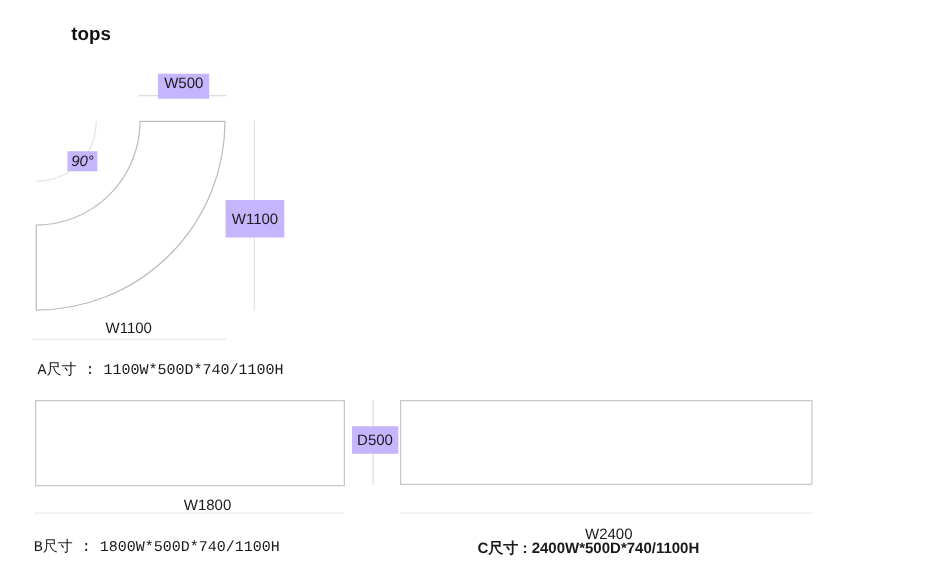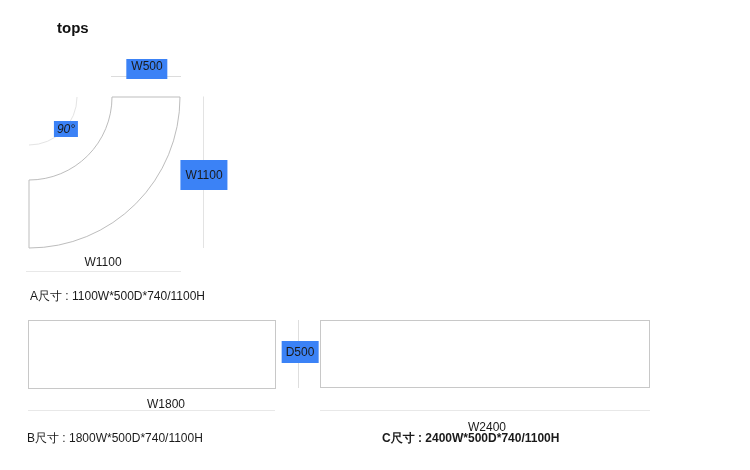--- a/index.html
+++ b/index.html
@@ -32,38 +32,38 @@
   .dim-label {
     position: absolute;
     font-size: 12px;
     line-height: 14px;
     color: #1a1a1a;
     white-space: nowrap;
     transform: translateX(-50%);
     text-align: center;
   }
   .dim-label.bg {
-    background: #3b82f6;
+    background: #c4b5fd;
   }
   .w500-label   { left: 147px; top: 59px;  padding: 0 5px 6px 5px; }
   .angle-label  { left: 66px;  top: 121px; padding: 1px 3px; font-style: italic; }
   .w1100-right-label { left: 204px; top: 160px; padding: 8px 5px; }
   .w1100-bottom-label { left: 103px; top: 255px; }
   .d500-label   { left: 300px; top: 341px; padding: 4px 4px; }
   .w1800-label  { left: 154px; top: 397px; margin-left: 12px; }
   .w2400-label  { left: 487px; top: 420px; }
   .caption {
     position: absolute;
     font-size: 12px;
     line-height: 15px;
     color: #1a1a1a;
     white-space: nowrap;
   }
-  .caption-a { left: 30px;  top: 289px; }
-  .caption-b { left: 27px;  top: 431px; }
+  .caption-a { left: 30px;  top: 289px; font-family: Liberation Mono, monospace; }
+  .caption-b { left: 27px;  top: 431px; font-family: Liberation Mono, monospace; }
   .caption-c { left: 382px; top: 431px; font-weight: bold; }
 </style>
 </head>
 <body>
 
 <div class="page-title">tops</div>
 
 <svg class="diagram" width="750" height="470" viewBox="0 0 750 470">
 
   <path d="M 112 97 H 180 A 151 151 0 0 1 29 248 V 180 A 83 83 0 0 0 112 97 Z" fill="#ffffff" stroke="#bdbdbd" stroke-width="1"></path>

